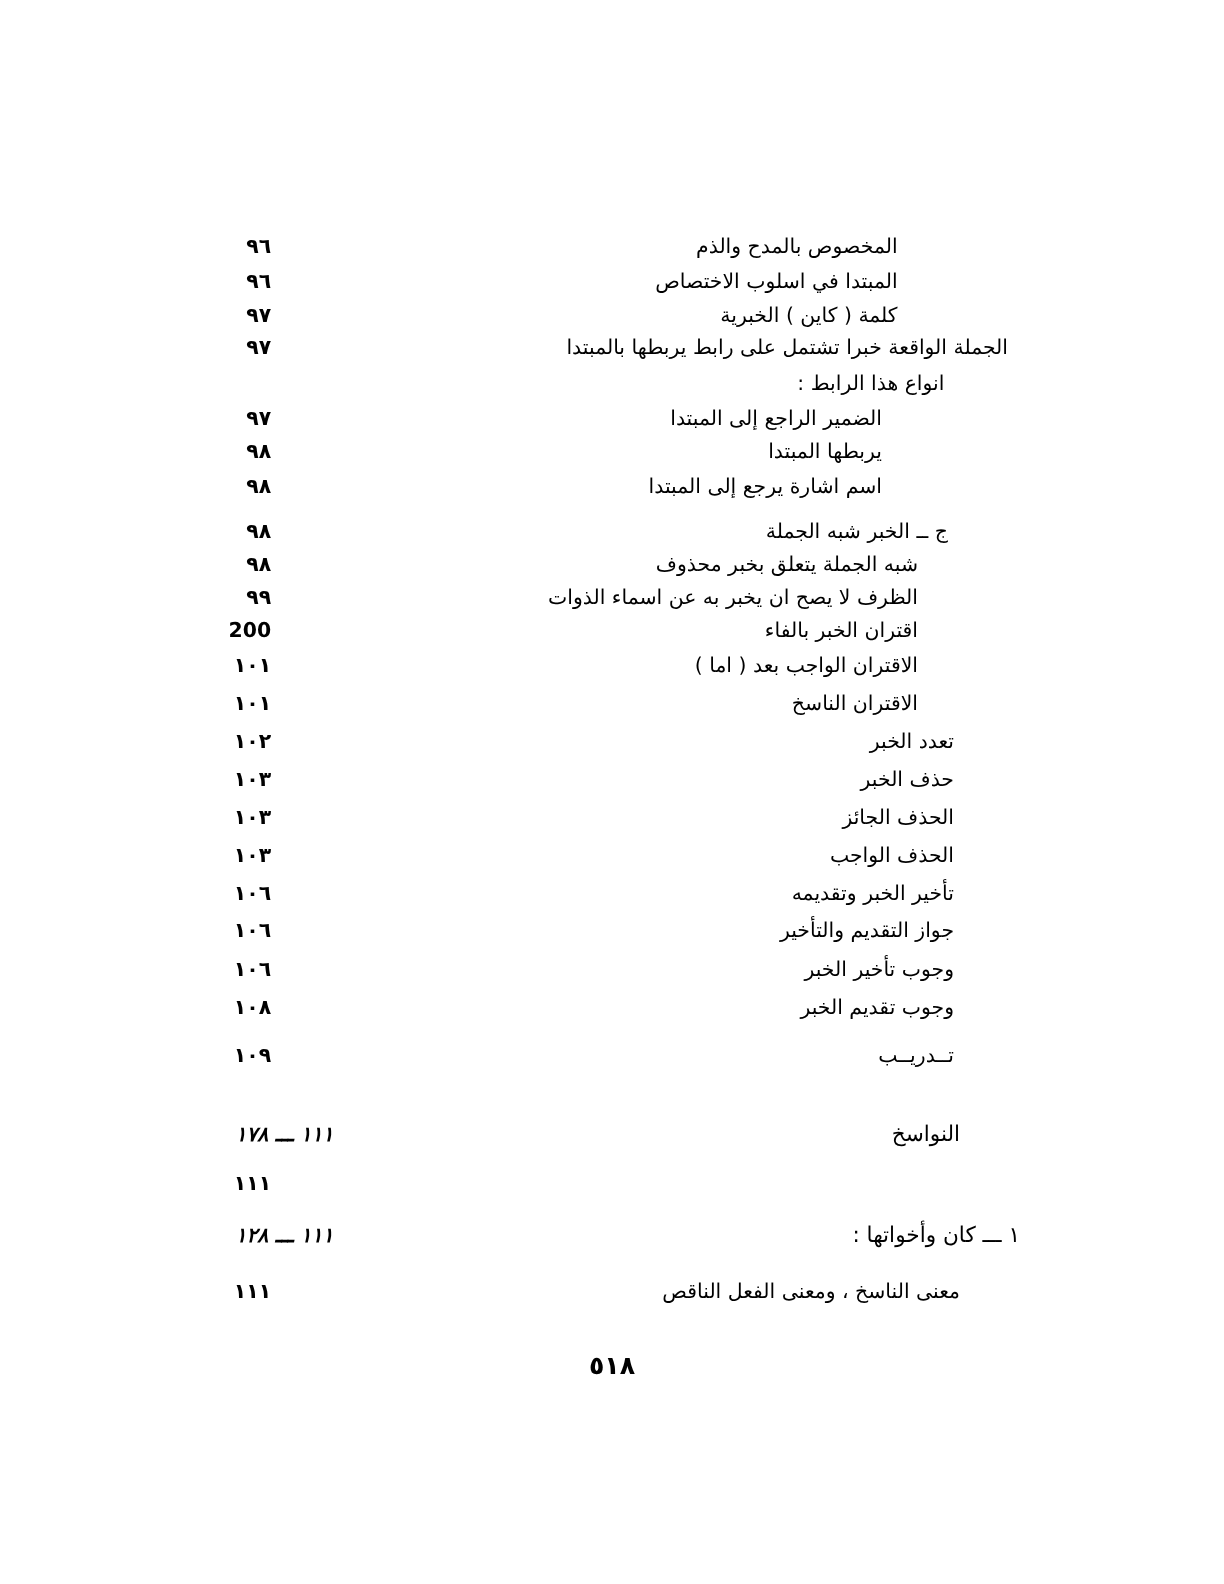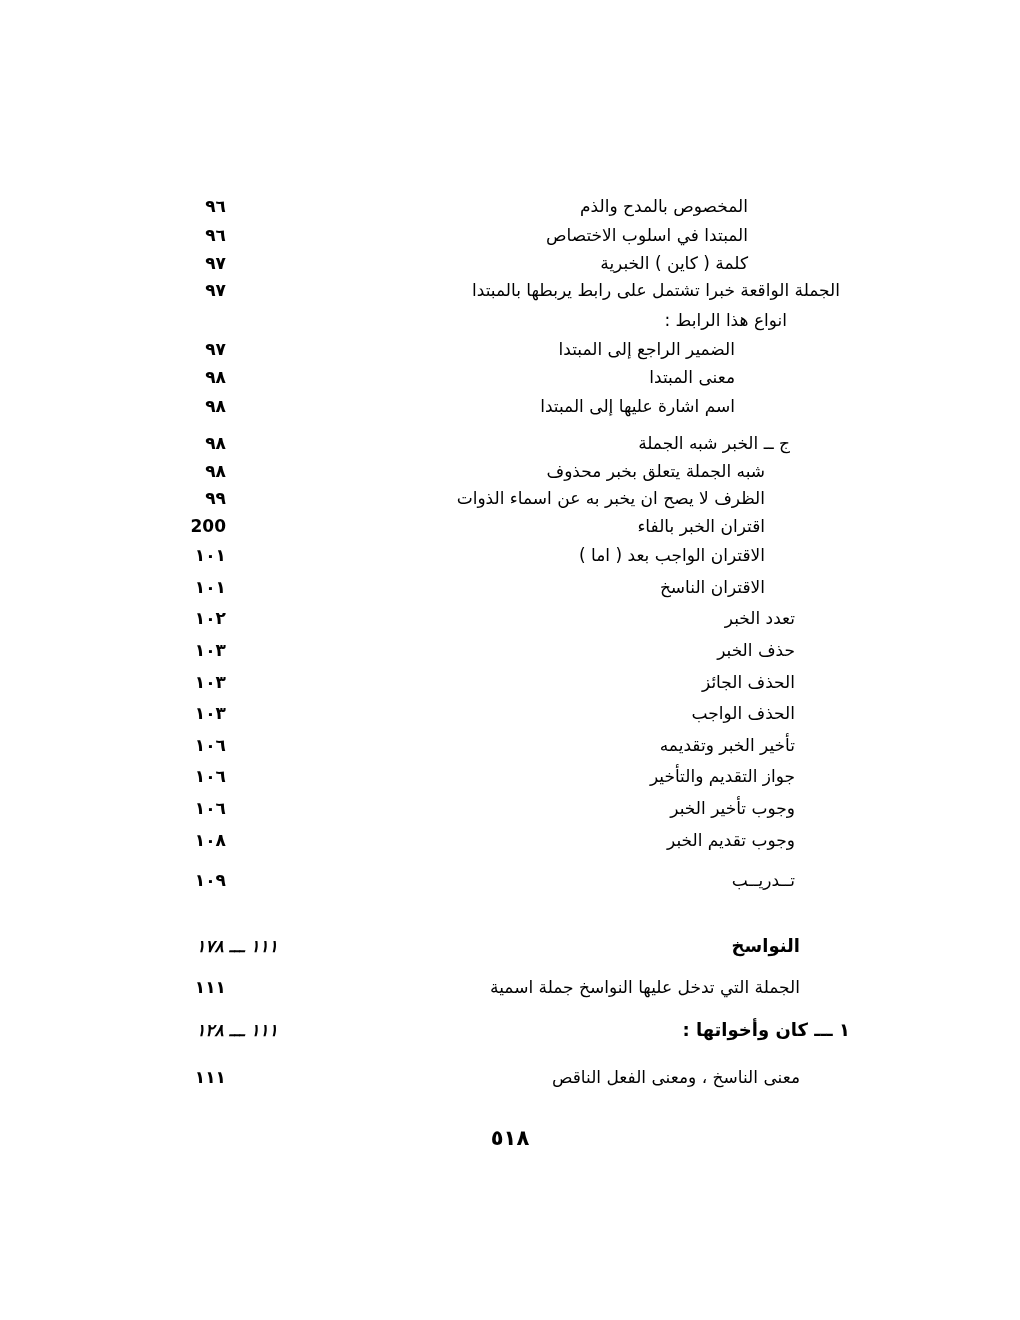--- a/index.html
+++ b/index.html
@@ -6,21 +6,21 @@
   body { width: 1020px; height: 1320px; position: relative; overflow: hidden;
          font-family: "DejaVu Sans", sans-serif; color: #000; }
   .page { position: absolute; left: 0; top: 0; width: 1020px; height: 1320px; }
   .row { position: absolute; left: 0; width: 1020px; height: 28px; }
   .entry { position: absolute; direction: rtl; text-align: right; white-space: nowrap;
            font-size: 17px; line-height: 28px; font-family: "DejaVu Sans", sans-serif; }
   .num { position: absolute; left: 150px; width: 76px; text-align: right; direction: ltr;
          white-space: nowrap; font-size: 17px; line-height: 28px; font-weight: bold;
          font-family: "DejaVu Sans", sans-serif; }
   .num.range { left: 120px; width: 170px; text-align: center; padding-left: 64px; box-sizing: border-box; font-style: italic; }
-  .bold { font-weight: bold; font-size: 18px; }
+  .bold { font-weight: normal; font-size: 18px; }
   .folio { position: absolute; top: 1126px; left: 460px; width: 100px; text-align: center;
            font-weight: bold; font-size: 21px; font-family: "DejaVu Sans", sans-serif; }
 </style>
 </head>
 <body>
 
 <div class="page">
 
   <div class="row" style="top:192px">
     <span class="entry" style="right:272px">المخصوص بالمدح والذم</span>
@@ -40,25 +40,25 @@
   </div>
   <div class="row" style="top:306px">
     <span class="entry" style="right:233px">انواع هذا الرابط :</span>
     <span class="num"></span>
   </div>
   <div class="row" style="top:335px">
     <span class="entry" style="right:285px">الضمير الراجع إلى المبتدا</span>
     <span class="num">٩٧</span>
   </div>
   <div class="row" style="top:363px">
-    <span class="entry" style="right:285px">معنى المبتدا</span>
+    <span class="entry" style="right:285px">يربطها المبتدا</span>
     <span class="num">٩٨</span>
   </div>
   <div class="row" style="top:392px">
-    <span class="entry" style="right:285px">اسم اشارة عليها إلى المبتدا</span>
+    <span class="entry" style="right:285px">اسم اشارة يرجع إلى المبتدا</span>
     <span class="num">٩٨</span>
   </div>
   <div class="row" style="top:429px">
     <span class="entry" style="right:230px">ج ــ الخبر شبه الجملة</span>
     <span class="num">٩٨</span>
   </div>
   <div class="row" style="top:457px">
     <span class="entry" style="right:255px">شبه الجملة يتعلق بخبر محذوف</span>
     <span class="num">٩٨</span>
   </div>
@@ -113,21 +113,20 @@
   <div class="row" style="top:866px">
     <span class="entry" style="right:225px">تــدريــب</span>
     <span class="num">١٠٩</span>
   </div>
 
   <div class="row" style="top:932px">
     <span class="entry bold" style="right:220px">النواسخ</span>
     <span class="num range">١١١ ـــ ١٧٨</span>
   </div>
   <div class="row" style="top:973px">
-    <span class="entry" style="right:220px">الجملة التي تدخل عليها النواسخ جملة اسمية</span>
     <span class="num">١١١</span>
   </div>
   <div class="row" style="top:1016px">
     <span class="entry bold" style="right:170px">١ ـــ كان وأخواتها :</span>
     <span class="num range">١١١ ـــ ١٢٨</span>
   </div>
   <div class="row" style="top:1063px">
     <span class="entry" style="right:220px">معنى الناسخ ، ومعنى الفعل الناقص</span>
     <span class="num">١١١</span>
   </div>

